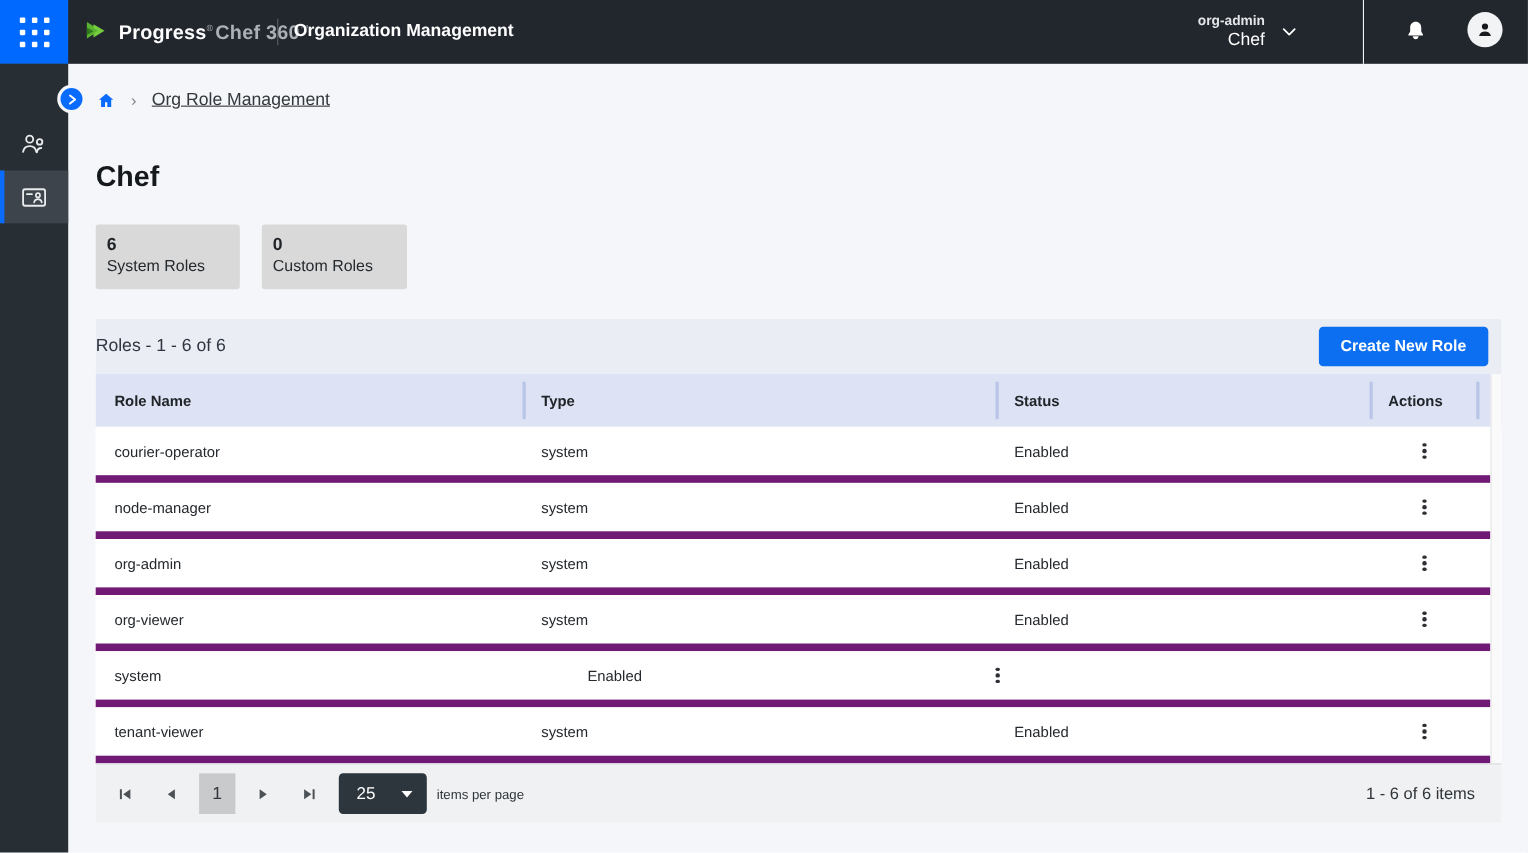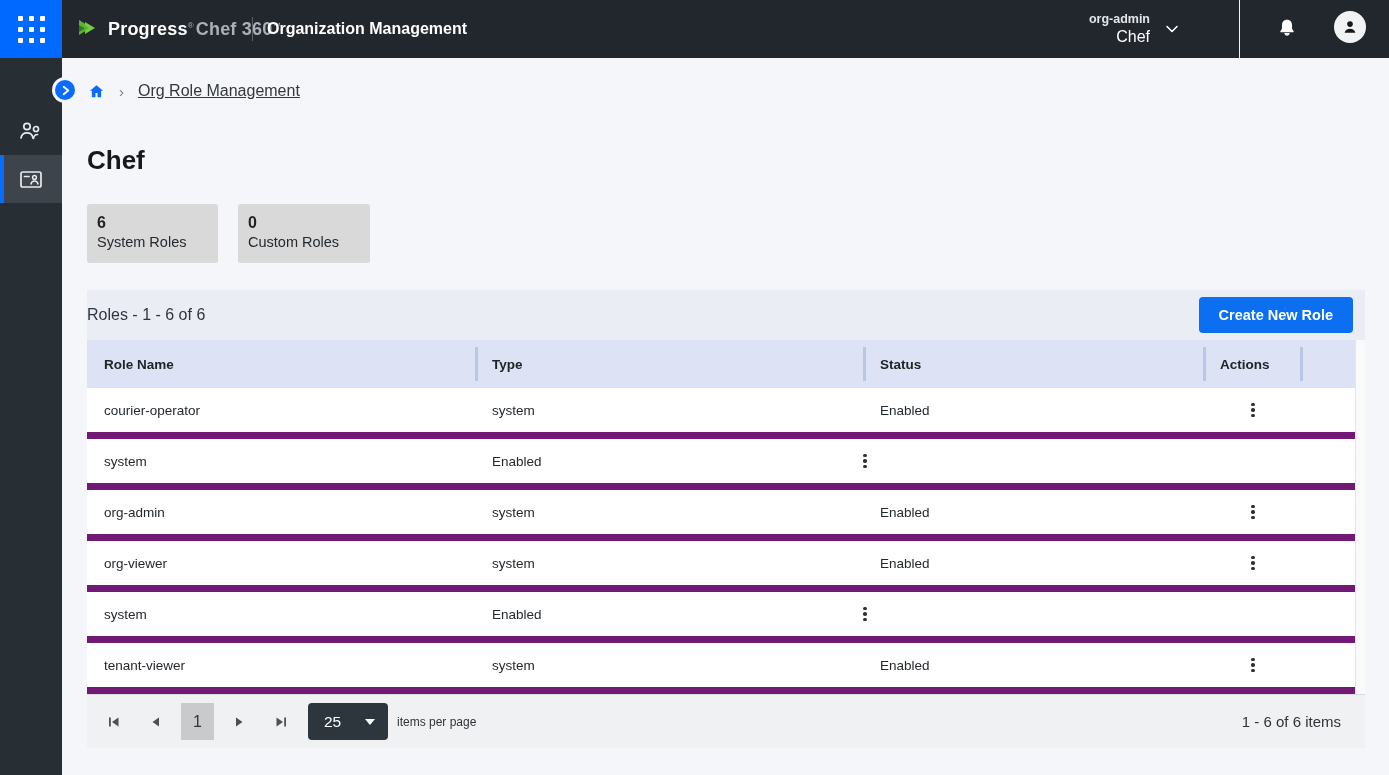--- a/index.html
+++ b/index.html
@@ -56,21 +56,21 @@
   .panel { position:absolute; left:87px; top:290px; width:1278px; height:458px; background:#fff; }
   .panel-header { position:absolute; left:0; top:0; width:1278px; height:50px; background:#eaedf4; display:flex; align-items:center; }
   .panel-title { font-size:16px; color:#2f3540; }
   .create-btn { position:absolute; right:12px; top:7px; height:36px; padding:0 20px; background:#0c6ff2; color:#fff; border:none; border-radius:4px; font-size:14.5px; font-weight:bold; font-family:inherit; cursor:pointer; }
 
   .thead { position:absolute; left:0; top:50px; width:1278px; height:48px; background:#dde3f4; display:flex; }
   .th { position:relative; display:flex; align-items:center; font-size:13.5px; font-weight:bold; color:#212529; padding-left:17px; }
   .th.sep::before { content:""; position:absolute; left:0; top:7px; width:3px; height:34px; background:#b9c6e8; }
   .col-name { width:388px; }
   .col-type { width:388px; }
-  .col-status { width:340px; }
+  .col-status { width:340px;margin-left:42px; }
   .col-actions { width:100px; }
   .th.col-actions::after { content:""; position:absolute; right:0; top:7px; width:3px; height:34px; background:#b9c6e8; }
 
   .tbody { position:absolute; left:0; top:98px; width:1278px; }
   .trow { display:flex; width:1268px; height:51px; background:#fff; border-bottom:7px solid #701a75; }
   .td { display:flex; align-items:center; font-size:13.5px; color:#24292e; padding-left:17px; }
   .td.col-actions { justify-content:center; padding-left:0; }
   .kebab { display:flex; flex-direction:column; gap:2px; cursor:pointer; padding:4px 8px; }
   .kebab i { width:3.5px; height:3.5px; border-radius:50%; background:#2d3136; }
 
@@ -216,20 +216,21 @@
         <div class="td col-status">Enabled</div>
         <div class="td col-actions">
             <div class="kebab">
               <i></i>
               <i></i>
               <i></i>
             </div>
           </div>
       </div>
       <div class="trow">
+        <div class="td col-name">node-manager</div>
         <div class="td col-type">system</div>
         <div class="td col-status">Enabled</div>
         <div class="td col-actions">
             <div class="kebab">
               <i></i>
               <i></i>
               <i></i>
             </div>
           </div>
       </div>

